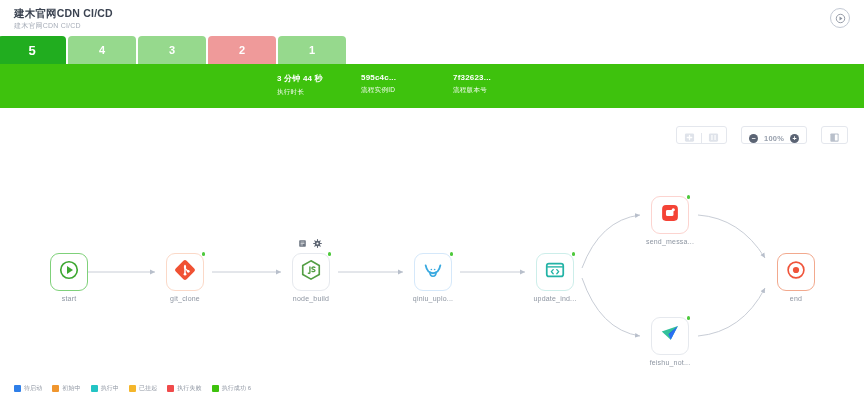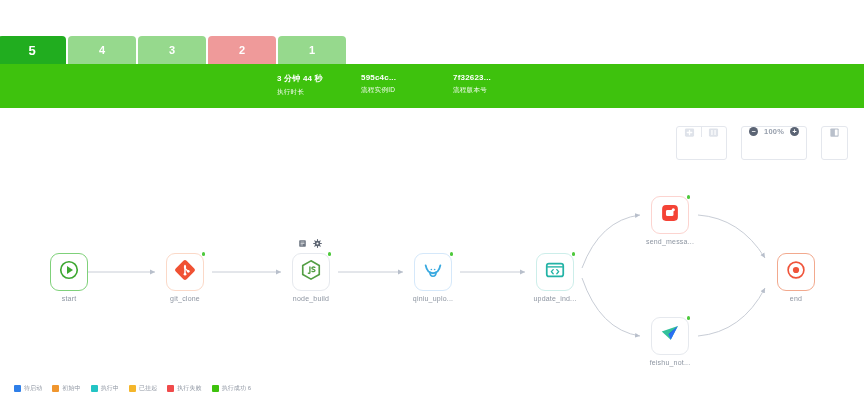--- a/index.html
+++ b/index.html
@@ -62,22 +62,22 @@
 
   
   .canvas {
     position:absolute; left:0; top:108px; width:864px; height:292px;
     background:#fff;
   }
 
   
   .toolbar { position:absolute; right:16px; top:18px; display:flex; align-items:center; gap:14px; }
   .tb-group {
-    height:34px; border:1px solid #e4e7ed; border-radius:3px; background:#fff;
-    display:flex; align-items:flex-start; padding:0 7px; gap:6px;
+    height:18px; border:1px solid #e4e7ed; border-radius:3px; background:#fff;
+    display:flex; align-items:flex-end; padding:0 7px; gap:6px;
   }
   .tb-ico { width:11px; height:11px; display:flex; align-items:center; justify-content:center; cursor:pointer; }
   .tb-divider { width:1px; height:10px; background:#e4e7ed; }
   .tb-zoom { font-size:7.5px; color:#98a0ad; font-weight:bold; letter-spacing:.2px; }
   .tb-dot { width:9px;height:9px;border-radius:50%;background:#5b6474; display:flex;align-items:center;justify-content:center; cursor:pointer; }
   .tb-dot span { color:#fff; font-size:7px; line-height:1; font-weight:bold; }
 
   
   .node { position:absolute; width:38px; height:38px; cursor:pointer; }
   .node .box {
@@ -112,20 +112,32 @@
   }
   .lg { display:flex; align-items:center; gap:3px; }
   .lg-sw { width:7px; height:7px; border-radius:1px; }
   .lg-tx { font-size:6px; color:#8f96a2; white-space:nowrap; letter-spacing:.1px; }
 </style>
 </head>
 <body>
 
 <div id="app">
 
+  <div class="header">
+    <div class="header-title">建木官网CDN CI/CD</div>
+    <div class="header-sub">建木官网CDN CI/CD</div>
+    <div class="header-action">
+      <span>
+        <svg width="11" height="11" viewBox="0 0 12 12">
+          <circle cx="6" cy="6" r="4.6" fill="none" stroke="#8c93a0" stroke-width="1"></circle>
+          <path d="M4.9 3.9 L8.2 6 L4.9 8.1 Z" fill="#8c93a0"></path>
+        </svg>
+      </span>
+    </div>
+  </div>
 
   <div class="tabs">
     <div class="tab active">
         <span>5</span>
       </div>
     <div class="tab success">
         <span>4</span>
       </div>
     <div class="tab success">
         <span>3</span>

